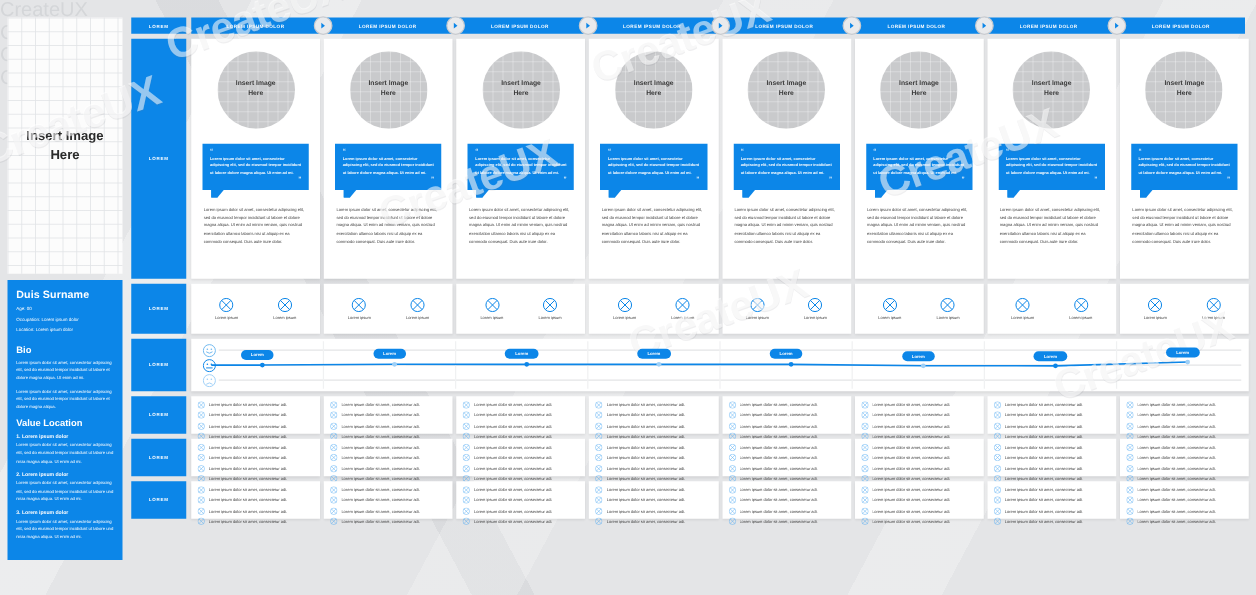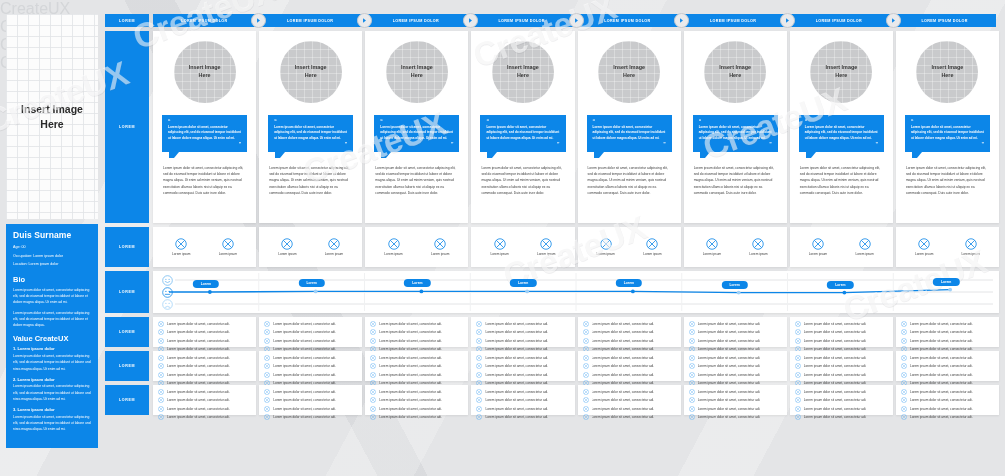--- a/index.html
+++ b/index.html
@@ -170,21 +170,21 @@
     <div id="persona-card">
       <div class="p-name">Duis Surname</div>
       <div class="p-meta">Age: 00</div>
       <div class="p-meta">Occupation: Lorem ipsum dolor</div>
       <div class="p-meta">Location: Lorem ipsum dolor</div>
 
       <div class="p-h">Bio</div>
       <div class="p-body">Lorem ipsum dolor sit amet, consectetur adipiscing elit, sed do eiusmod tempor incididunt ut labore et dolore magna aliqua. Ut enim ad mi.</div>
       <div class="p-body">Lorem ipsum dolor sit amet, consectetur adipiscing elit, sed do eiusmod tempor incididunt ut labore et dolore magna aliqua.</div>
 
-      <div class="p-h">Value CreateUX</div>
+      <div class="p-h">Value Location</div>
       <div class="vd-item">
         <div class="vd-title">1. Lorem ipsum dolor</div>
         <div class="vd-text">Lorem ipsum dolor sit amet, consectetur adipiscing elit, sed do eiusmod tempor incididunt ut labore und nisra magna aliqua. Ut enim ad mi.</div>
       </div>
       <div class="vd-item">
         <div class="vd-title">2. Lorem ipsum dolor</div>
         <div class="vd-text">Lorem ipsum dolor sit amet, consectetur adipiscing elit, sed do eiusmod tempor incididunt ut labore und nisra magna aliqua. Ut enim ad mi.</div>
       </div>
       <div class="vd-item">
         <div class="vd-title">3. Lorem ipsum dolor</div>

